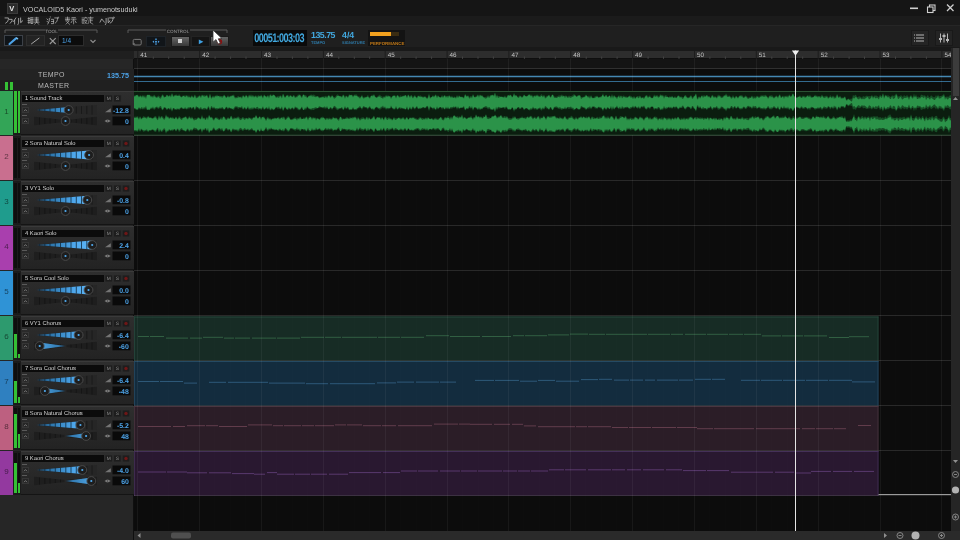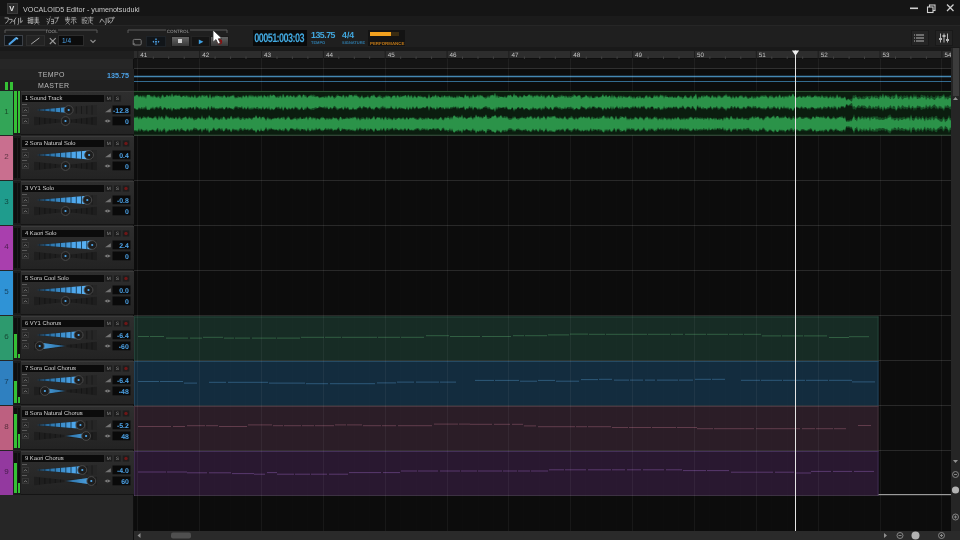--- a/index.html
+++ b/index.html
@@ -24,21 +24,21 @@
 <linearGradient id="pangr" gradientUnits="userSpaceOnUse" x1="65" y1="0" x2="97" y2="0">
 <stop offset="0" stop-color="#2a6da0"></stop>
           <stop offset="1" stop-color="#55aff2"></stop>
         </linearGradient>
 </defs>
     </svg>
 
 <div class="abs" style="left:0;top:0;width:960px;height:16px;background:#151515;"></div>
 <div class="abs" style="left:7px;top:2.5px;width:11px;height:11px;background:#2b2b2b;border:1px solid #3a3a3a;box-sizing:border-box;"></div>
 <div class="txt" style="left:9.3px;top:4px;font-size:7.5px;font-weight:bold;color:#e8e8e8;">V</div>
-<div class="txt" style="left:23px;top:4.5px;font-size:7.2px;color:#c9c9c9;">VOCALOID5 Editor - yumenotsuduki</div>
+<div class="txt" style="left:23px;top:4.5px;font-size:7.2px;color:#c9c9c9;">VOCALOID5 Kaori - yumenotsuduki</div>
 <svg class="abs" style="left:900px;top:0px;" width="60" height="16" viewBox="0 0 60 16">
       <rect x="10" y="7.5" width="8" height="1.6" fill="#cfcfcf"></rect>
       <rect x="29.5" y="5" width="5.5" height="5.5" fill="none" stroke="#cfcfcf" stroke-width="1.1"></rect>
       <rect x="27.5" y="7" width="5.5" height="5.5" fill="#151515" stroke="#cfcfcf" stroke-width="1.1"></rect>
       <path d="M47 4.5 L53.5 11 M53.5 4.5 L47 11" stroke="#cfcfcf" stroke-width="1.3"></path>
     </svg>
 <div class="abs" style="left:0;top:16px;width:960px;height:9px;background:#1b1b1b;"></div>
 <svg class="abs" style="left:0px;top:15.5px;" width="130" height="10" viewBox="0 0 130 10">
       <g transform="translate(5,0.5) scale(0.68,0.95)">
         <path d="M0,1.5 h5.0 v1.5 q0,2.5 -4.0,4.0" stroke="#c9c9c9" stroke-width="0.9" fill="none" stroke-linecap="round"></path>

